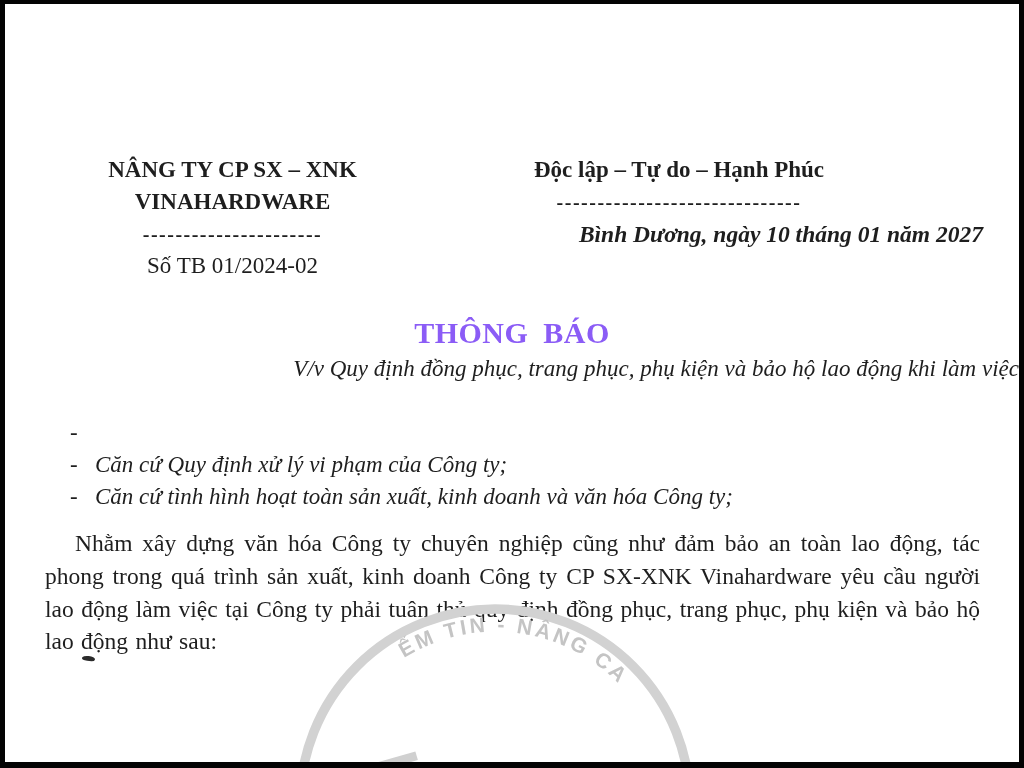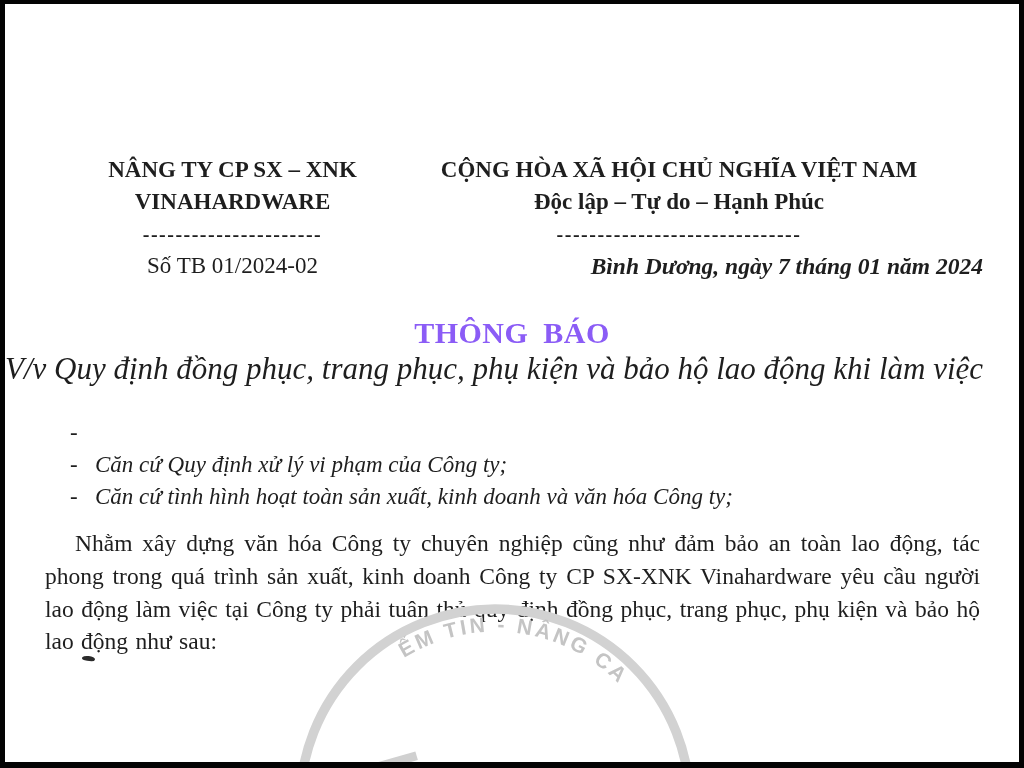--- a/index.html
+++ b/index.html
@@ -38,21 +38,21 @@
 
   
   .doc-title {
     position: absolute; left: 0; right: 0; top: 311px;
     text-align: center; font-weight: bold; font-size: 30px;
     line-height: 36px; word-spacing: 7px; letter-spacing: 0.5px;
     color: #8b5cf6;
   }
   .doc-subtitle {
     position: absolute; left: 0; right: 0; top: 349px;
-    text-align: left; font-style: italic; font-size: 31px;
+    text-align: right; font-style: italic; font-size: 23px;
     line-height: 32px;
   }
 
   
   .legal-list {
     position: absolute; left: 65px; top: 413px; right: 40px;
     list-style: none; font-style: italic; font-size: 23px;
     line-height: 32.2px;
   }
   .legal-list li { display: flex; }
@@ -88,24 +88,23 @@
 <div class="page">
 
   <div class="header-left">
     <div class="bold">NÂNG TY CP SX – XNK</div>
     <div class="bold">VINAHARDWARE</div>
     <div class="sep">----------------------</div>
     <div>Số TB 01/2024-02</div>
   </div>
 
   <div class="header-right">
-    <div class="bold centered">CỘNG HÒA XÃ HỘI CHỦ NGHĨA VIỆT NAM</div>
     <div class="bold centered">Độc lập – Tự do – Hạnh Phúc</div>
     <div class="sep centered">------------------------------</div>
-    <div class="date-line">Bình Dương, ngày 7 tháng 01 năm 2024</div>
+    <div class="date-line">Bình Dương, ngày 10 tháng 01 năm 2027</div>
   </div>
 
   <div class="doc-title">THÔNG BÁO</div>
   <div class="doc-subtitle">V/v Quy định đồng phục, trang phục, phụ kiện và bảo hộ lao động khi làm việc</div>
 
   <ul class="legal-list">
     <li>
       <span class="li-dash">-</span>
     </li>
     <li>

